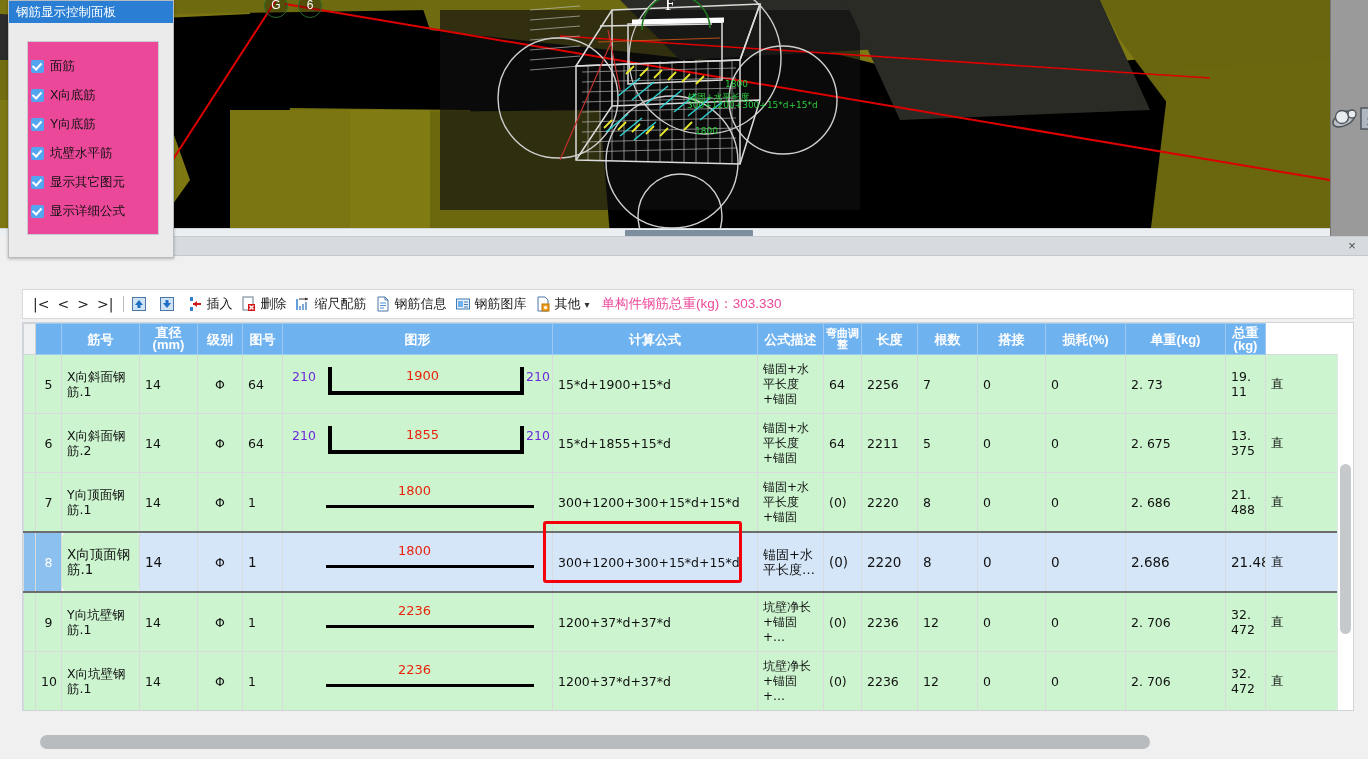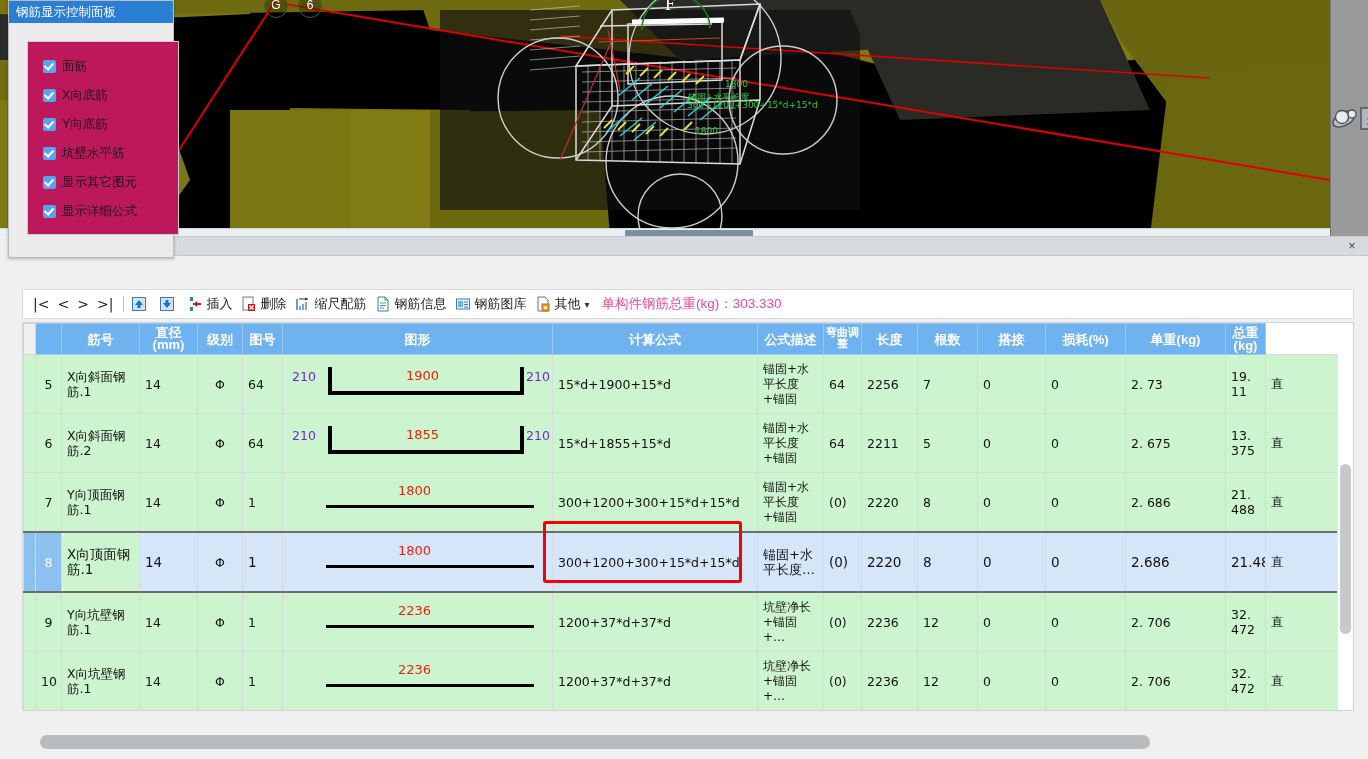--- a/index.html
+++ b/index.html
@@ -128,22 +128,22 @@
   .ctrlpanel{
     position:absolute;left:8px;top:0;width:166px;height:258px;
     background:#ebebeb;border:1px solid #b6bbc0;box-sizing:border-box;z-index:60;
     box-shadow:0 1px 3px rgba(0,0,0,.25);
   }
   .cp-title{
     height:22px;background:#2a7fd4;color:#fff;font-size:12.5px;
     display:flex;align-items:center;padding-left:7px;
   }
   .cp-body{
-    position:absolute;left:18px;top:40px;width:152px;height:194px;
-    background:#be185d;border:1px solid #c8ccd0;box-sizing:border-box;padding:10px 0 0 15px;
+    position:absolute;left:18px;top:40px;width:132px;height:194px;
+    background:#ec4899;border:1px solid #c8ccd0;box-sizing:border-box;padding:10px 0 0 3px;
   }
   .cp-item{display:flex;align-items:center;height:29px;font-size:12.5px;color:#111;}
   .cbox{
     width:13px;height:13px;background:#53a5f0;border-radius:2px;margin-right:6px;
     position:relative;flex:0 0 auto;
   }
   .cbox:after{
     content:"";position:absolute;left:3px;top:1px;width:4px;height:7px;
     border:solid #fff;border-width:0 2px 2px 0;transform:rotate(42deg);
   }
@@ -423,21 +423,21 @@
             <th>筋号</th>
             <th style="line-height:12px;">
               <div>直径</div>
               <div>(mm)</div>
             </th>
             <th>级别</th>
             <th>图号</th>
             <th>图形</th>
             <th>计算公式</th>
             <th>公式描述</th>
-            <th style="font-size:11px;line-height:11px;font-family:Liberation Mono, monospace;">
+            <th style="font-size:11px;line-height:11px;">
               <div>弯曲调</div>
               <div>整</div>
             </th>
             <th>长度</th>
             <th>根数</th>
             <th>搭接</th>
             <th>损耗(%)</th>
             <th>单重(kg)</th>
             <th>总重(kg)</th>
           </tr>

